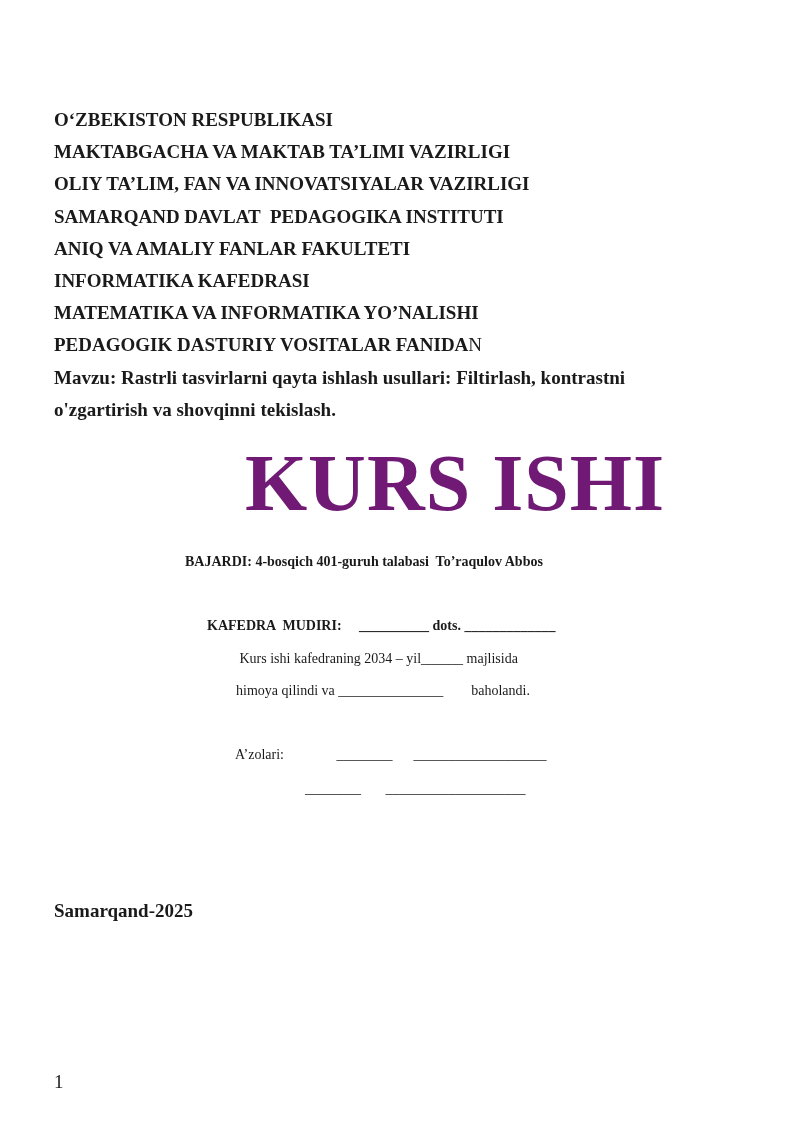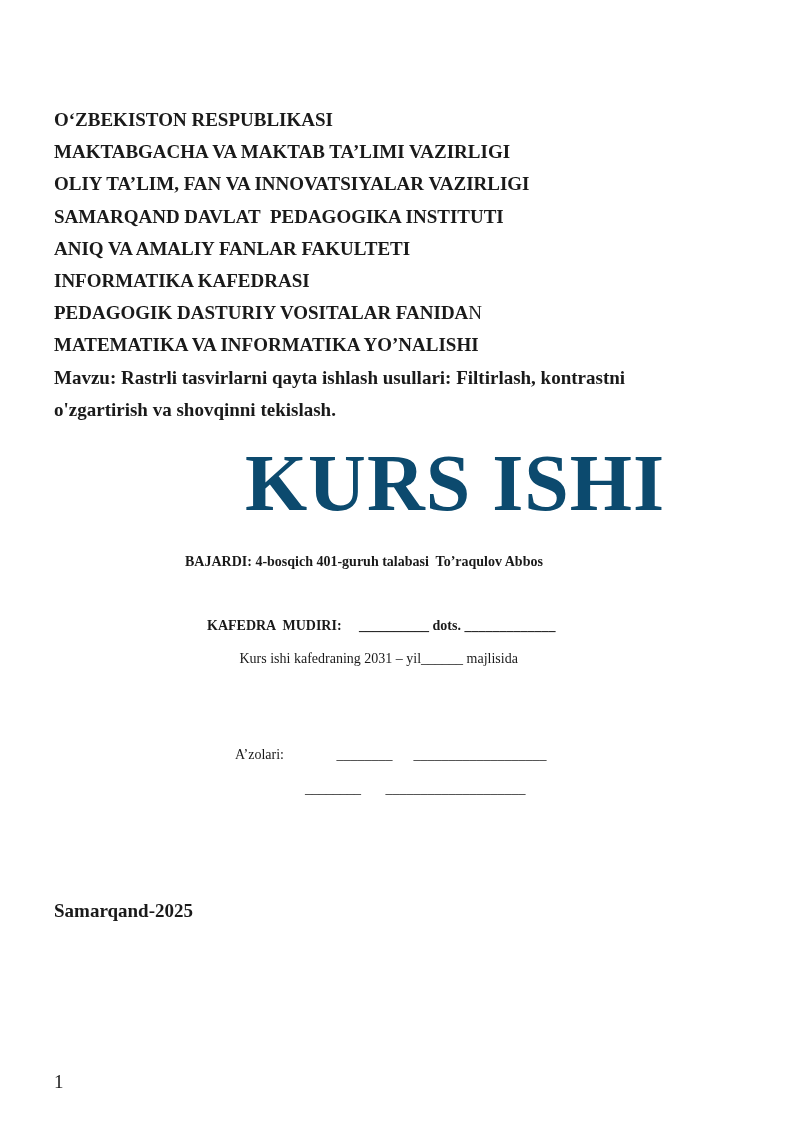--- a/index.html
+++ b/index.html
@@ -67,33 +67,34 @@
 
 <div class="page">
 
   <div class="center-col header-block">
     <div class="hline">O‘ZBEKISTON RESPUBLIKASI</div>
     <div class="hline">MAKTABGACHA VA MAKTAB TA’LIMI VAZIRLIGI</div>
     <div class="hline">OLIY TA’LIM, FAN VA INNOVATSIYALAR VAZIRLIGI</div>
     <div class="hline">SAMARQAND DAVLAT  PEDAGOGIKA INSTITUTI</div>
     <div class="hline">ANIQ VA AMALIY FANLAR FAKULTETI</div>
     <div class="hline">INFORMATIKA KAFEDRASI</div>
+    <div class="hline">MATEMATIKA VA INFORMATIKA YO’NALISHI</div>
     <div class="hline"><span>PEDAGOGIK DASTURIY VOSITALAR FANIDA</span><span class="regular">N</span></div>
-    <div class="hline">MATEMATIKA VA INFORMATIKA YO’NALISHI</div>
     <div class="hline">Mavzu: Rastrli tasvirlarni qayta ishlash usullari: Filtirlash, kontrastni</div>
     <div class="hline">o'zgartirish va shovqinni tekislash.</div>
   </div>
 
   <div class="center-col title-block">
-    <div class="big-title" style="color: #0c4a6e;">KURS ISHI</div>
+    <div class="big-title" style="color: #701a75;">KURS ISHI</div>
   </div>
 
   <div class="detail-line bold" style="top:546px; left:185px;">BAJARDI: 4-bosqich 401-guruh talabasi  To’raqulov Abbos</div>
   <div class="detail-line bold" style="top:610px; left:207px;">KAFEDRA  MUDIRI:     __________ dots. _____________</div>
-  <div class="detail-line" style="top:643px; left:236px;"> Kurs ishi kafedraning 2031 – yil______ majlisida</div>
+  <div class="detail-line" style="top:643px; left:236px;"> Kurs ishi kafedraning 2034 – yil______ majlisida</div>
+  <div class="detail-line" style="top:675px; left:236px;">himoya qilindi va _______________        baholandi.</div>
   <div class="detail-line" style="top:739px; left:235px;">A’zolari:               ________      ___________________</div>
   <div class="detail-line" style="top:773px; left:305px;">________       ____________________</div>
 
   <div class="center-col footer-city">
     <div class="hline">Samarqand-2025</div>
   </div>
 
   <div class="center-col page-num-block">
     <div class="page-num">1</div>
   </div>

